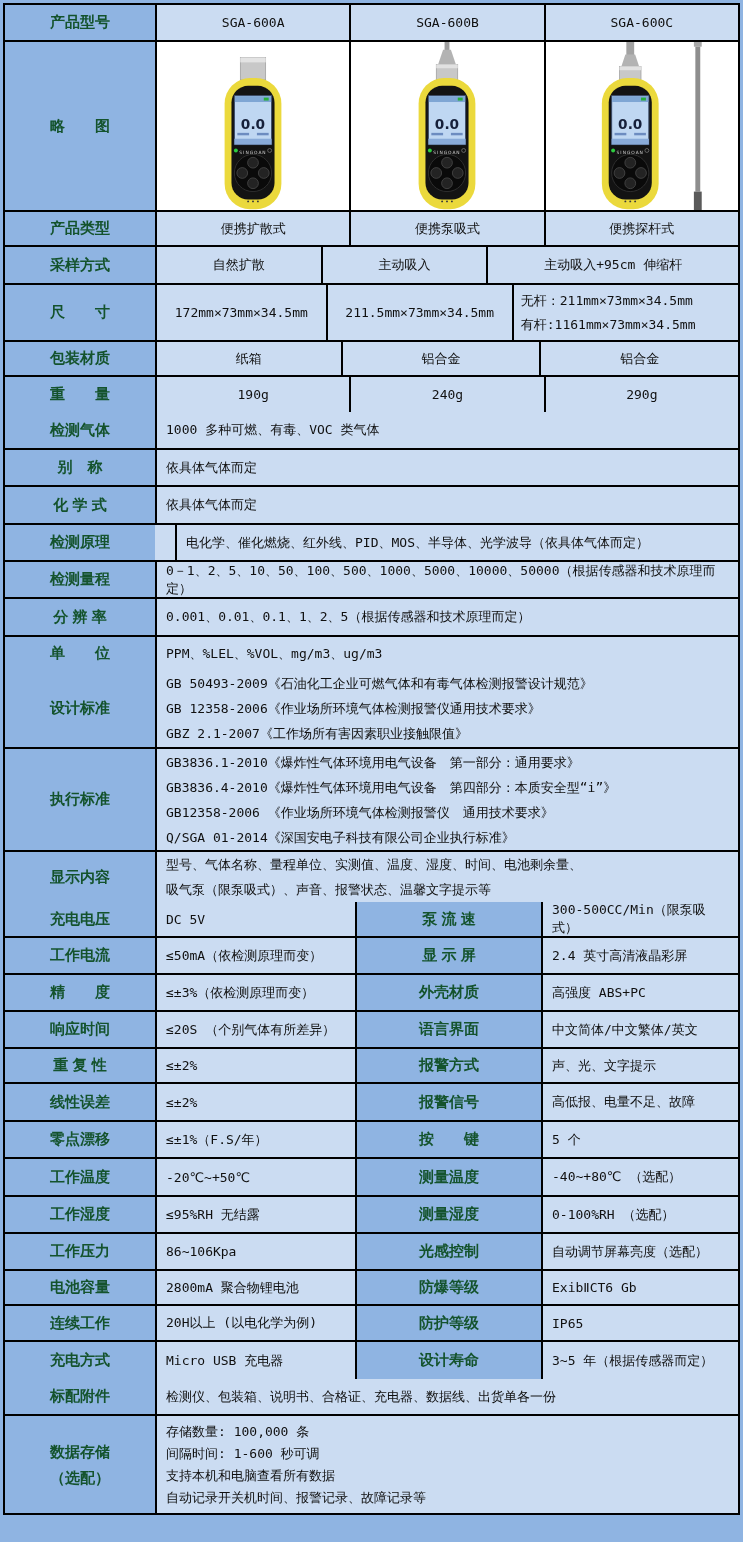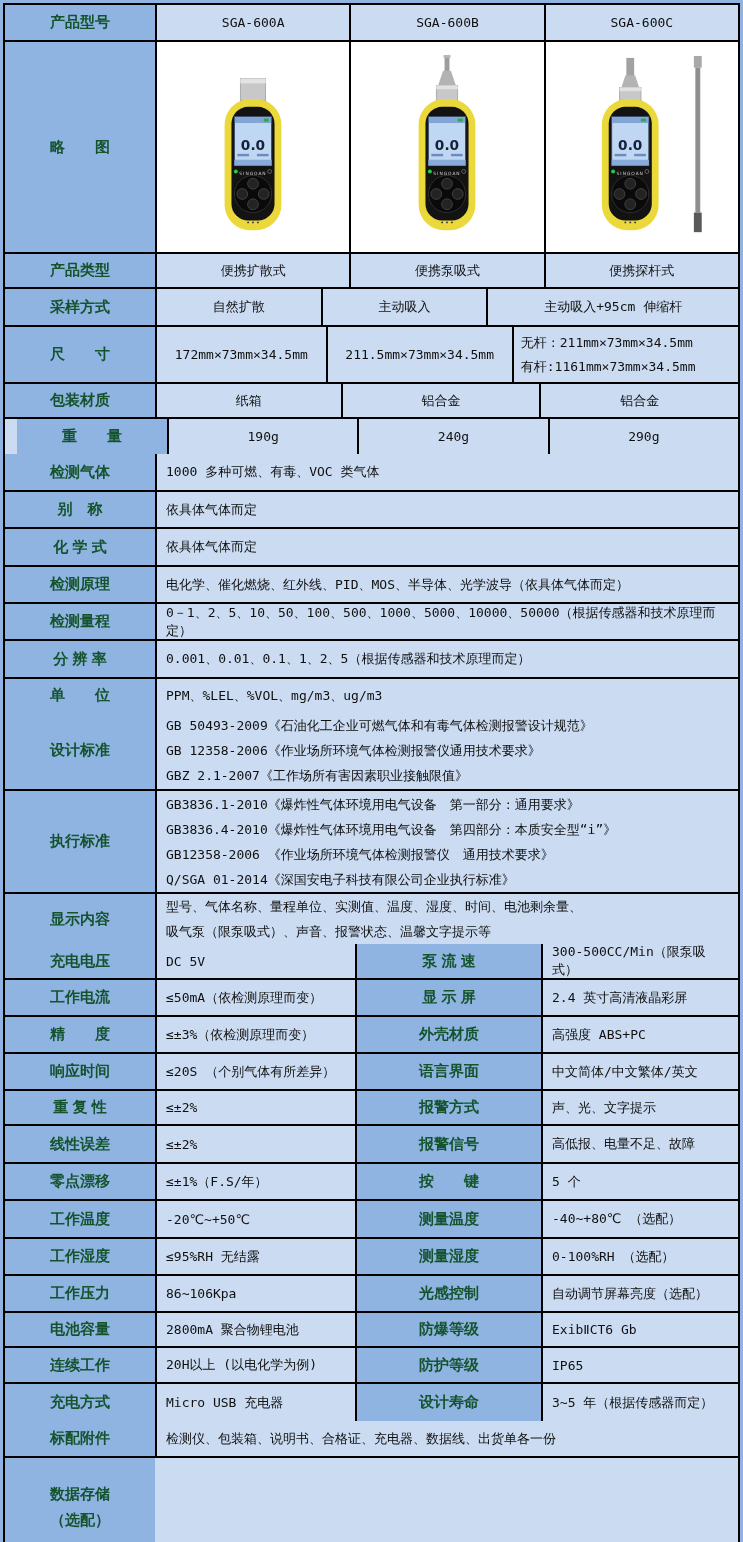--- a/index.html
+++ b/index.html
@@ -63,21 +63,21 @@
 
 <div class="table">
 
   <div class="row hdr" style="height:37px">
     <div class="cell label">产品型号</div>
     <div class="cell value model">SGA-600A</div>
     <div class="cell value model">SGA-600B</div>
     <div class="cell value model">SGA-600C</div>
   </div>
 
-  <div class="row sketch" style="height:212px">
+  <div class="row sketch" style="height:170px">
     <div class="cell label">略　　图</div>
     <div class="cell value img" id="dev-a">
         <svg viewBox="0 0 150 190" width="150" height="186">
           <rect x="62" y="25" width="26" height="23" fill="#C8C8C8" stroke="#8f8f8f" stroke-width="0.6"></rect>
           <rect x="62" y="25" width="26" height="5" fill="#e3e3e3"></rect>
           <rect x="46" y="46" width="58" height="134" rx="26" fill="#EBD93C"></rect>
           <rect x="53" y="54" width="44" height="116" rx="17" fill="#131313"></rect>
           <rect x="56" y="64" width="38" height="50" fill="#BFD7F2" stroke="#3a4a66" stroke-width="1"></rect>
           <rect x="56.5" y="64.5" width="37" height="6" fill="#7fa6d4"></rect>
           <rect x="86" y="66" width="5" height="3" fill="#27ae3b"></rect>
@@ -189,21 +189,21 @@
         </div>
   </div>
 
   <div class="row r3" style="height: 35px;">
     <div class="cell label">包装材质</div>
     <div class="cell value va">纸箱</div>
     <div class="cell value vb">铝合金</div>
     <div class="cell value vc">铝合金</div>
   </div>
 
-  <div class="row r3" style="height: 35px; padding-left: 12px;">
+  <div class="row r3" style="height: 35px;">
     <div class="cell label">重　　量</div>
     <div class="cell value va">190g</div>
     <div class="cell value vb">240g</div>
     <div class="cell value vc">290g</div>
   </div>
 </div>
   <div id="sec-full">
   <div class="row full" style="height: 38px;">
     <div class="cell label">检测气体</div>
     <div class="cell value">1000 多种可燃、有毒、VOC 类气体</div>
@@ -212,21 +212,21 @@
   <div class="row full" style="height: 37px; justify-content: flex-end;">
     <div class="cell label">别　称</div>
     <div class="cell value">依具体气体而定</div>
   </div>
 
   <div class="row full" style="height: 38px;">
     <div class="cell label">化 学 式</div>
     <div class="cell value">依具体气体而定</div>
   </div>
 
-  <div class="row full" style="height: 37px;">
+  <div class="row full" style="height: 37px; gap: 20px;">
     <div class="cell label">检测原理</div>
     <div class="cell value">电化学、催化燃烧、红外线、PID、MOS、半导体、光学波导（依具体气体而定）</div>
   </div>
 
   <div class="row full" style="height: 37px;">
     <div class="cell label">检测量程</div>
     <div class="cell value">0－1、2、5、10、50、100、500、1000、5000、10000、50000（根据传感器和技术原理而定）</div>
   </div>
 
   <div class="row full" style="height: 38px;">
@@ -363,15 +363,21 @@
   <div class="row full" style="height:37px">
     <div class="cell label">标配附件</div>
     <div class="cell value">检测仪、包装箱、说明书、合格证、充电器、数据线、出货单各一份</div>
   </div>
 
   <div class="row lines storage" style="height:97px">
     <div class="cell label">
       <div class="line">数据存储</div>
       <div class="line">（选配）</div>
     </div>
+    <div class="cell value">
+      <div class="line">存储数量: 100,000 条</div>
+      <div class="line">间隔时间: 1-600 秒可调</div>
+      <div class="line">支持本机和电脑查看所有数据</div>
+      <div class="line">自动记录开关机时间、报警记录、故障记录等</div>
+    </div>
   </div>
 
 </div>
 
 </body></html>

